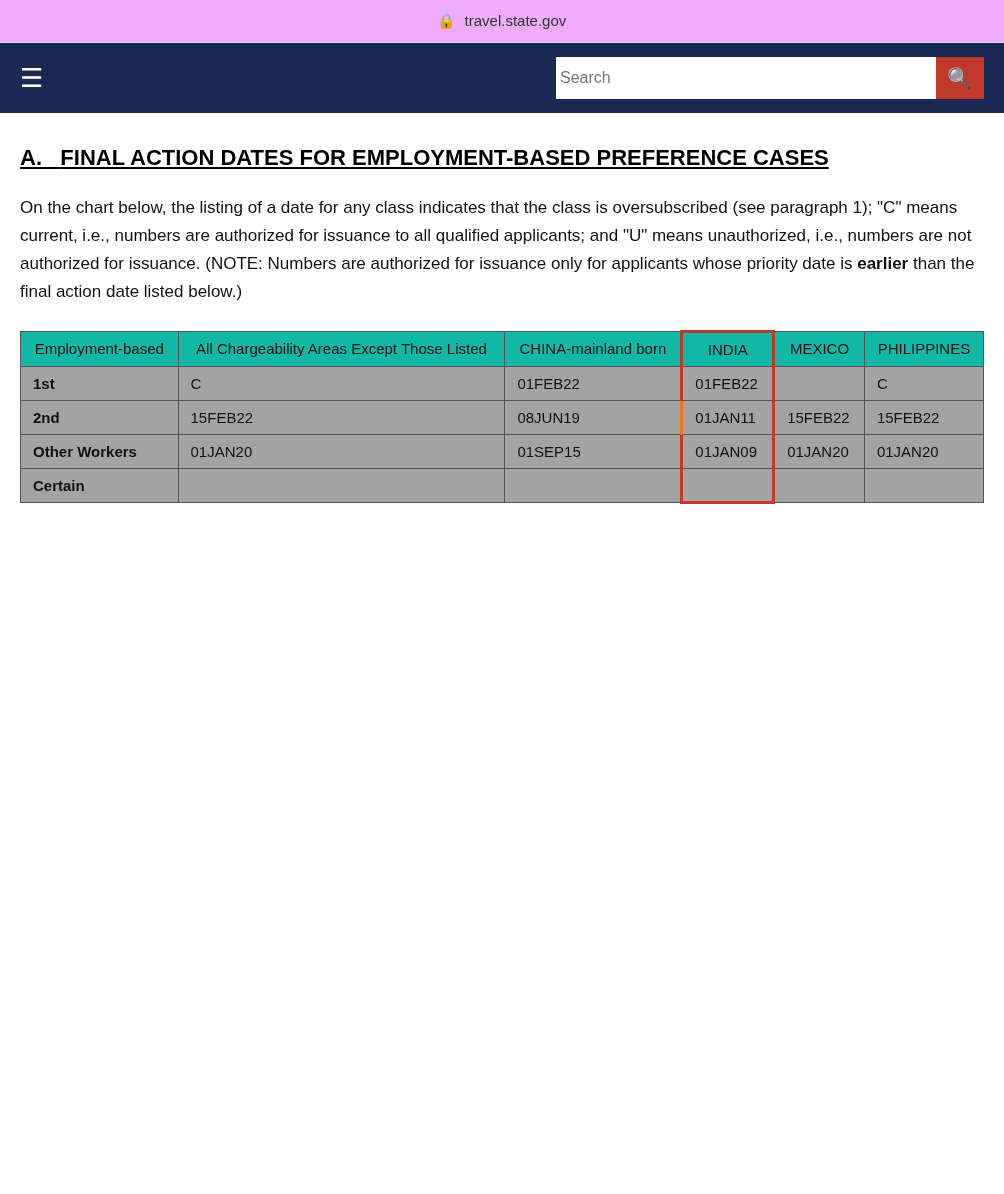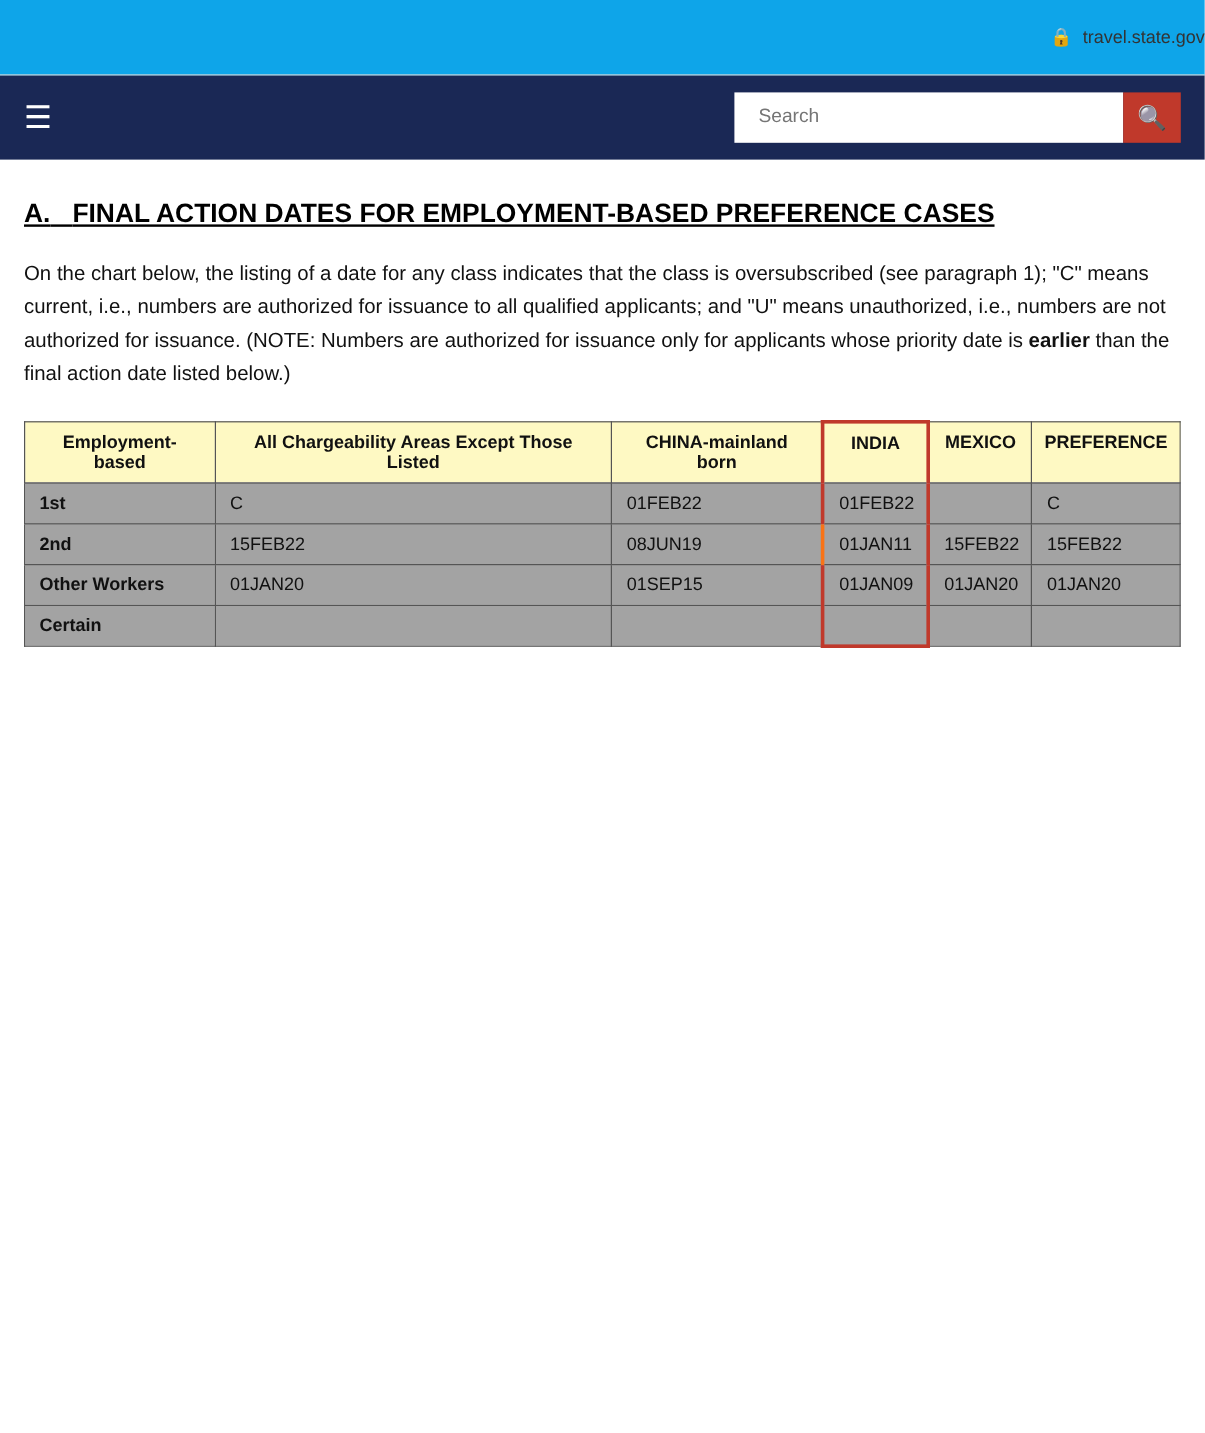--- a/index.html
+++ b/index.html
@@ -6,23 +6,23 @@
     body {
       font-family: Arial, sans-serif;
       background: #fff;
       width: 1004px;
       min-height: 1194px;
       overflow-x: hidden;
     }
 
     
     .address-bar {
-      background: #0ea5e9;
-      text-align: right;
-      padding: 22px 0;
+      background: #f0abfc;
+      text-align: center;
+      padding: 12px 0;
       font-size: 15px;
       color: #333;
       border-bottom: 1px solid #ddd;
     }
     .address-bar .lock-icon {
       margin-right: 4px;
     }
 
     
     .navbar {
@@ -37,23 +37,23 @@
       color: white;
       font-size: 26px;
       cursor: pointer;
     }
     .search-area {
       display: flex;
       align-items: center;
       gap: 0;
     }
     .search-input {
-      width: 324px;
+      width: 380px;
       height: 42px;
-      padding: 0 20px;
+      padding: 0 4px;
       font-size: 16px;
       border: none;
       outline: none;
       color: #333;
     }
     .search-button {
       background: #c0392b;
       border: none;
       width: 48px;
       height: 42px;
@@ -100,22 +100,22 @@
       width: 100%;
       font-size: 15px;
     }
     th, td {
       border: 1px solid #555;
       padding: 8px 10px;
       vertical-align: top;
       color: #111;
     }
     thead th {
-      font-weight: bold;
-      background: #fef9c3;
+      font-weight: normal;
+      background: #14b8a6;
     }
     tbody td {
       background: #a3a3a3;
       padding-left: 12px;
     }
     tbody tr td:first-child {
       font-weight: bold;
     }
   </style>
 </head>
@@ -152,21 +152,21 @@
 
   <div class="table-wrapper">
     <table>
       <thead>
         <tr>
           <th>Employment-based</th>
           <th>All Chargeability Areas Except Those Listed</th>
           <th>CHINA-mainland born</th>
           <th style="border: 3px solid #c0392b; border-bottom: 1px solid #555;">INDIA</th>
           <th>MEXICO</th>
-          <th>PREFERENCE</th>
+          <th>PHILIPPINES</th>
         </tr>
       </thead>
       <tbody id="table-body">
       <tr>
     <td>1st</td>
     <td>C</td>
     <td>01FEB22</td>
     <td style="border-left: 3px solid #c0392b; border-right: 3px solid #c0392b; border-top: 1px solid #555;">01FEB22</td>
     <td></td>
     <td>C</td>

